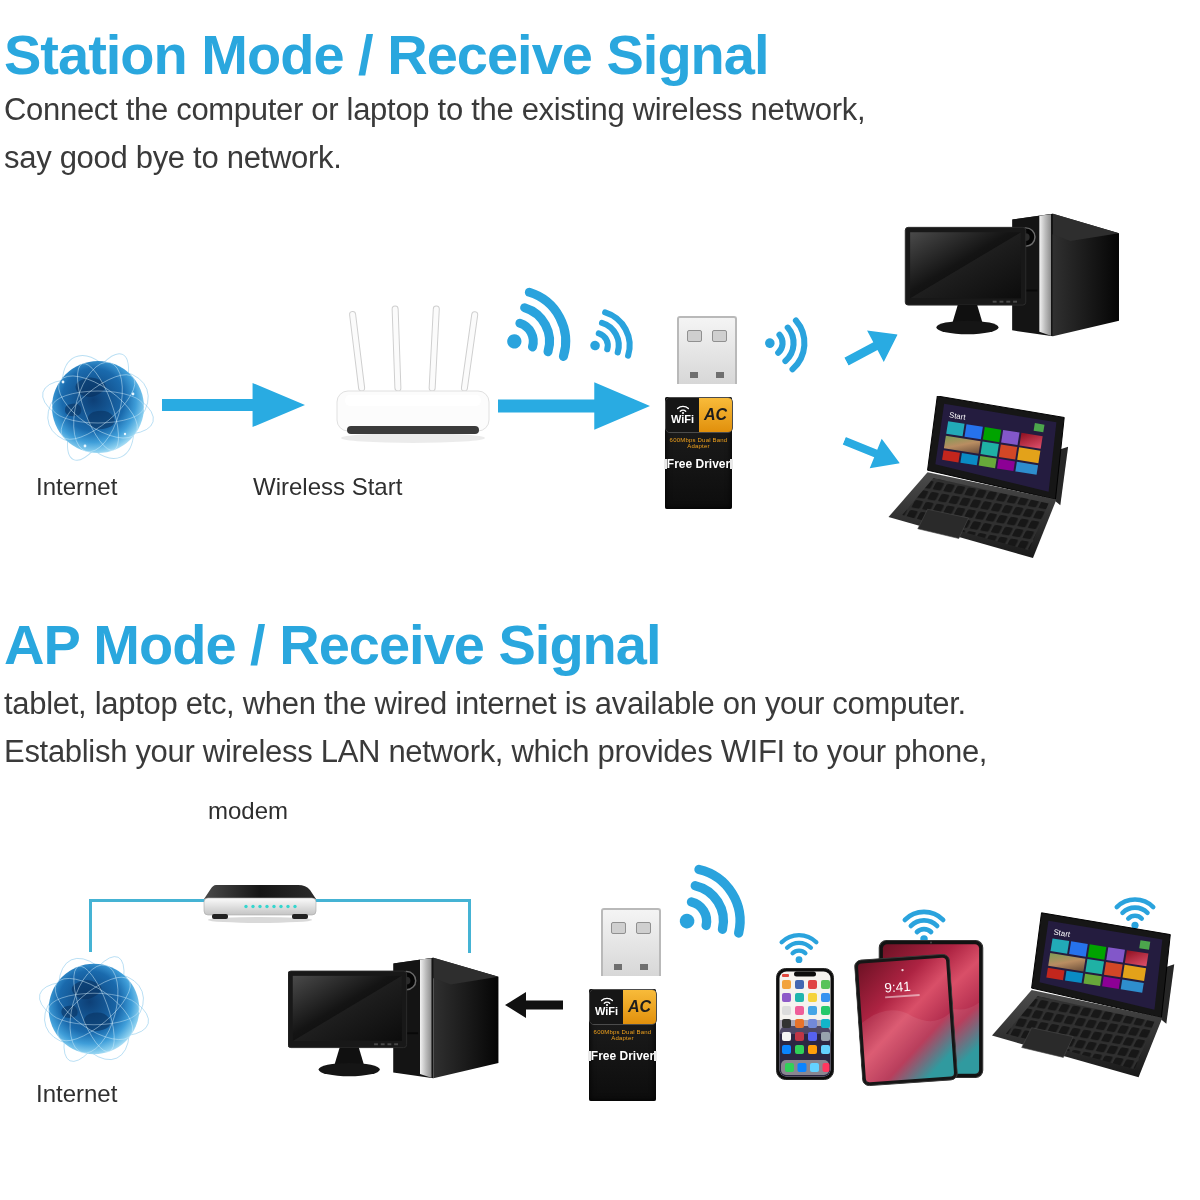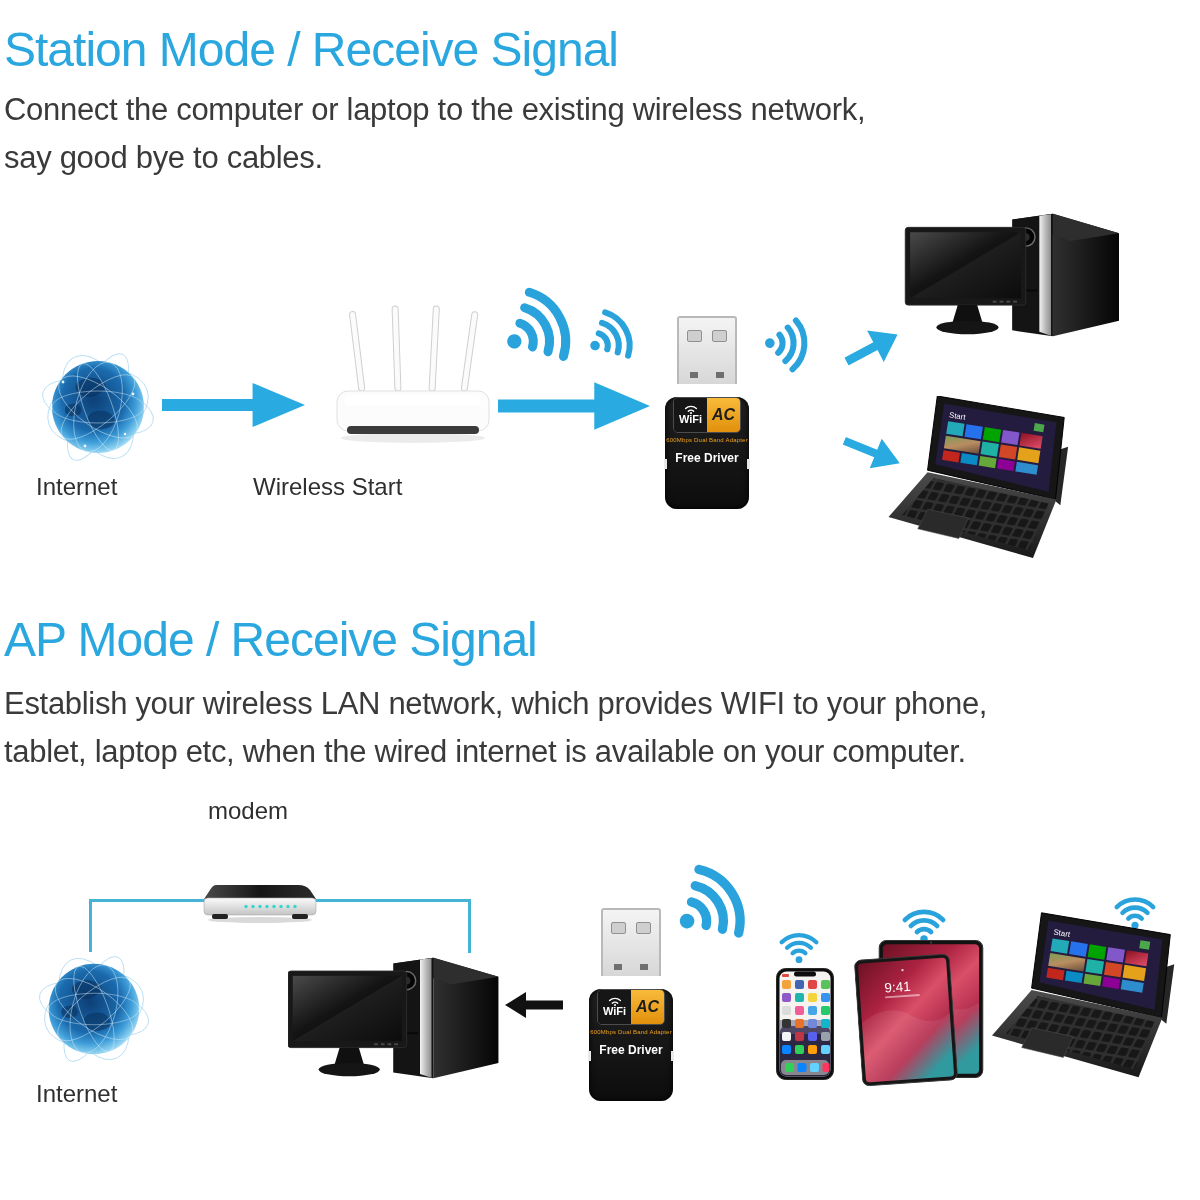--- a/index.html
+++ b/index.html
@@ -1,34 +1,34 @@
 <!DOCTYPE html>
 <html><head>
 <meta charset="utf-8">
 <style>
   html,body{margin:0;padding:0;background:#fff;}
   #canvas{position:relative;width:1200px;height:1200px;background:#ffffff;overflow:hidden;
           font-family:"Liberation Sans",sans-serif;}
   .abs{position:absolute;}
-  .h-title{font-size:48px;font-weight:400;color:#2aa7de;letter-spacing:-1px;white-space:nowrap;}
+  .h-title{font-size:56px;font-weight:700;color:#2aa7de;letter-spacing:-1px;white-space:nowrap;}
   .desc{font-size:31px;color:#3a3a3a;line-height:48px;letter-spacing:-0.3px;white-space:nowrap;}
   .dev-label{font-size:24px;color:#2f2f2f;white-space:nowrap;}
   .wifi-icon{color:#2aa3dd;}
   .wifi-icon svg{display:block;width:100%;height:100%;}
   .conn{background:#45b3d4;}
   
   .adapter{width:84px;}
   .adapter-metal{width:56px;height:66px;margin:0 auto;background:linear-gradient(180deg,#f4f4f4,#d7d7d7);
      border:2px solid #b9b9b9;border-bottom:none;border-radius:3px 3px 0 0;position:relative;}
   .usb-hole{position:absolute;top:12px;width:13px;height:10px;background:#cfcfcf;border:1px solid #909090;border-radius:2px;}
   .usb-hole.l{left:8px;} .usb-hole.r{right:8px;}
   .usb-pin{position:absolute;bottom:6px;width:8px;height:6px;background:#6f6f6f;}
   .usb-pin.l{left:11px;} .usb-pin.r{right:11px;}
-  .adapter-body{width:84px;height:112px;background:linear-gradient(180deg,#202020,#0d0d0d);
-     border-radius:12px;position:relative;box-shadow:inset 0 0 6px #000;}
+  .adapter-body{width:67px;height:112px;background:linear-gradient(180deg,#202020,#0d0d0d);
+     border-radius:2px;position:relative;box-shadow:inset 0 0 6px #000;}
   .adapter-badge{display:flex;width:66px;margin:13px auto 0 auto;height:34px;
      border:1px solid #4c4c4c;border-radius:5px;overflow:hidden;}
   .badge-wifi{width:33px;background:#161616;color:#fff;display:flex;flex-direction:column;
      align-items:center;justify-content:center;font-size:11px;font-weight:700;line-height:11px;}
   .badge-wifi svg{width:18px;height:9px;display:block;}
   .badge-ac{width:33px;background:linear-gradient(180deg,#f8bb3a,#e1900c);color:#1d1d1d;
      display:flex;align-items:center;justify-content:center;font-size:16px;font-weight:800;font-style:italic;}
   .adapter-spec{font-size:6px;color:#f0a11c;text-align:center;margin-top:4px;letter-spacing:0.2px;}
   .adapter-driver{font-size:12px;color:#ffffff;text-align:center;font-weight:700;margin-top:8px;}
   .notch{position:absolute;width:3px;height:10px;background:#e9e9e9;top:62px;}
@@ -98,21 +98,21 @@
           <stop offset="0.5" stop-color="#b98d62"></stop>
           <stop offset="1" stop-color="#6b4f3a"></stop>
       </linearGradient>
     </defs>
   </svg>
 
   <div>
     <div class="abs h-title" style="left:4px;top:22px">Station Mode / Receive Signal</div>
     <div class="abs desc" style="left:4px;top:86px">
       <div>Connect the computer or laptop to the existing wireless network,</div>
-      <div>say good bye to cables.</div>
+      <div>say good bye to network.</div>
     </div>
 
     <div>
 
       <svg class="abs" style="left:33px;top:342px" width="130" height="130" viewBox="0 0 130 130">
         <g fill="none" stroke="#7fc4ea" stroke-opacity="0.55" stroke-width="0.9">
           <ellipse cx="65" cy="65" rx="57" ry="24" transform="rotate(15 65 65)"></ellipse>
           <ellipse cx="65" cy="65" rx="55" ry="30" transform="rotate(65 65 65)"></ellipse>
           <ellipse cx="65" cy="65" rx="58" ry="20" transform="rotate(115 65 65)"></ellipse>
           <ellipse cx="65" cy="65" rx="52" ry="34" transform="rotate(160 65 65)"></ellipse>
@@ -276,22 +276,22 @@
         <polygon points="40,78 172,106 148,166 0,124" fill="url(#gradKb)"></polygon>
         <polygon points="46,84 164,110 144,158 14,122" fill="url(#patKeys)" opacity="0.95"></polygon>
         <polygon points="40,116 82,125 72,146 30,136" fill="#2a2a2a" stroke="#4a4a4a" stroke-width="0.6"></polygon>
       </svg>
     </div>
   </div>
 
   <div>
     <div class="abs h-title" style="left:4px;top:612px">AP Mode / Receive Signal</div>
     <div class="abs desc" style="left:4px;top:680px">
+      <div>tablet, laptop etc, when the wired internet is available on your computer.</div>
       <div>Establish your wireless LAN network, which provides WIFI to your phone,</div>
-      <div>tablet, laptop etc, when the wired internet is available on your computer.</div>
     </div>
 
     <div>
 
       <div class="abs conn" style="left:89px;top:899px;width:3px;height:53px"></div>
       <div class="abs conn" style="left:89px;top:899px;width:382px;height:3px"></div>
       <div class="abs conn" style="left:468px;top:899px;width:3px;height:54px"></div>
 
       <div class="abs dev-label" style="left:208px;top:797px">modem</div>
       <svg class="abs" style="left:202px;top:880px" width="116" height="44" viewBox="0 0 116 44">

